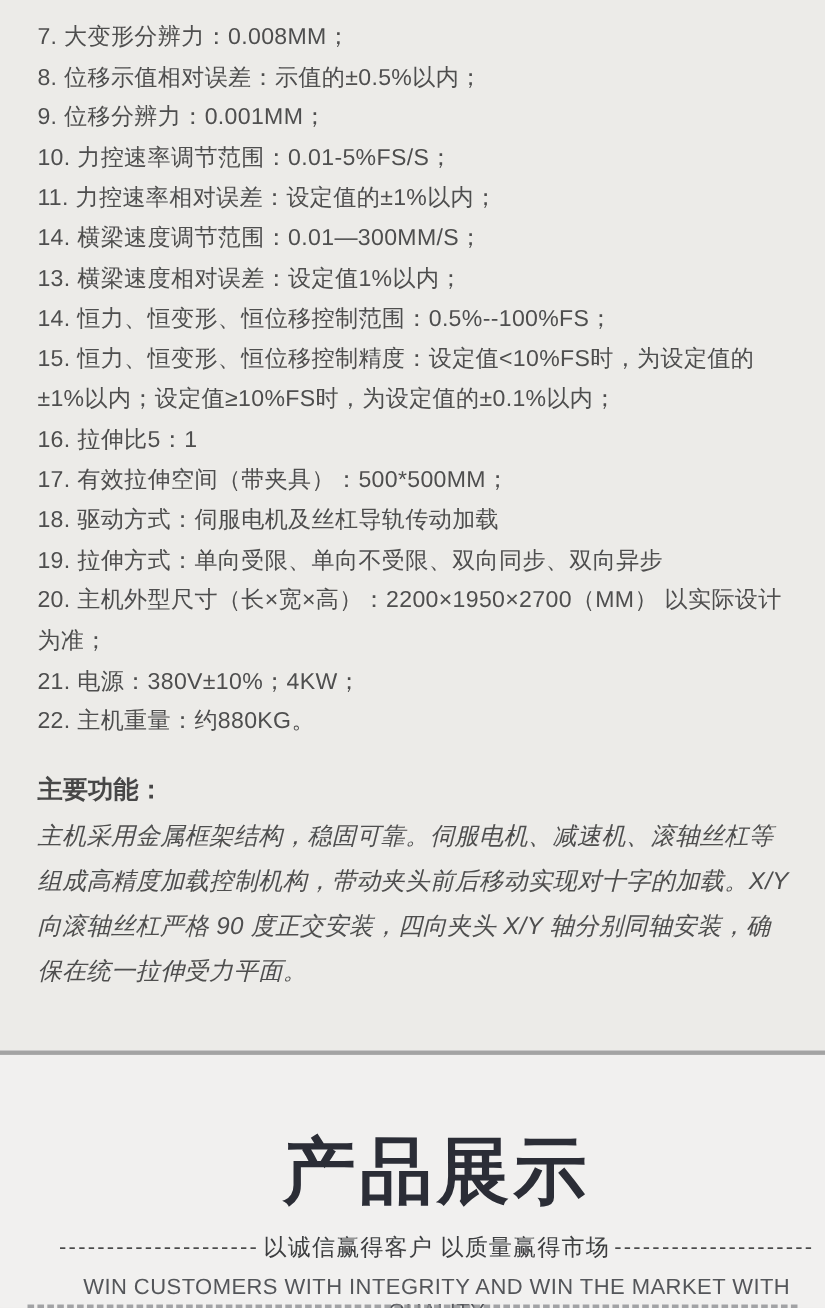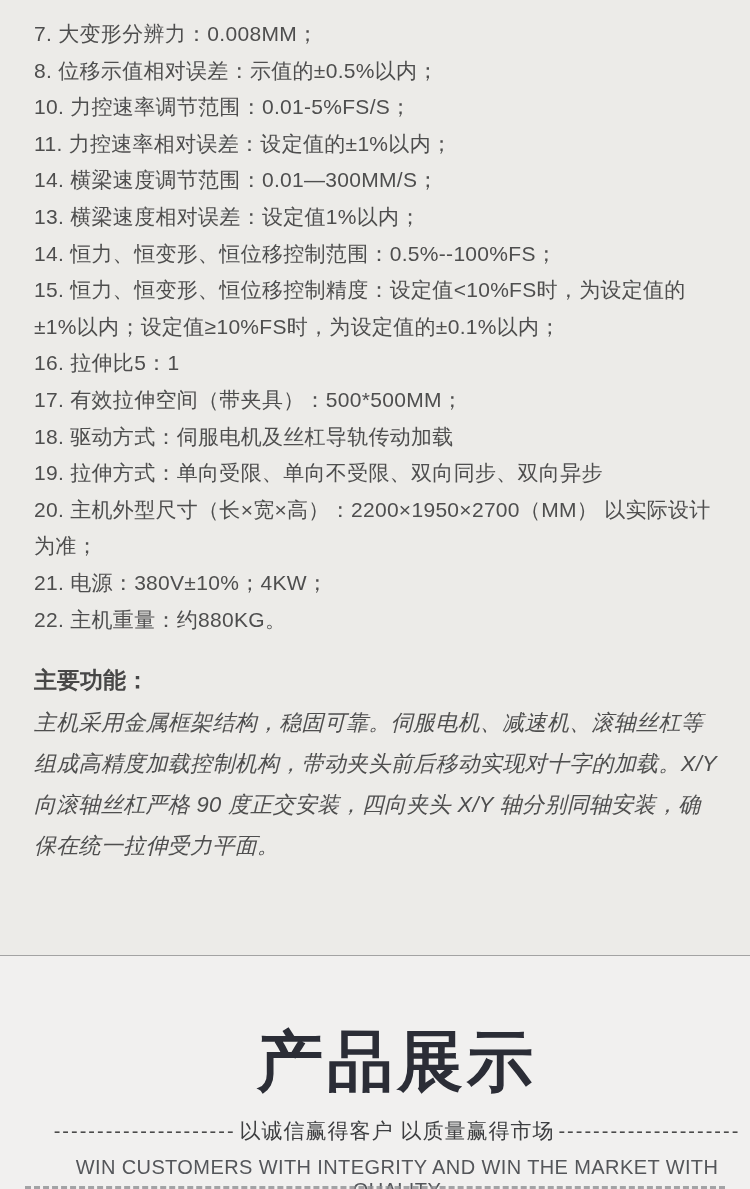--- a/index.html
+++ b/index.html
@@ -38,21 +38,21 @@
     line-height: 41px;
     letter-spacing: 0.3px;
     color: var(--text, #4e4e4e);
     font-style: italic;
   }
   .section-bottom {
     position: relative;
     width: 750px;
     height: 234px;
     background: var(--bg-bottom, #f1f0ef);
-    border-top: 1px solid #a3a3a3;
+    border-top: 4px solid #a3a3a3;
     padding-left: 44px;
   }
   .showcase-title {
     padding-top: 72px;
     text-align: center;
     font-size: 66px;
     line-height: 1;
     font-weight: 800;
     letter-spacing: 4px;
     color: var(--title, #2b2d36);
@@ -97,20 +97,21 @@
     opacity: 0.8;
   }
 </style>
 </head>
 <body>
 
 <div class="section-top">
   <div class="spec-list">
     <div class="spec-item">7. 大变形分辨力：0.008MM；</div>
     <div class="spec-item">8. 位移示值相对误差：示值的±0.5%以内；</div>
+    <div class="spec-item">9. 位移分辨力：0.001MM；</div>
     <div class="spec-item">10. 力控速率调节范围：0.01-5%FS/S；</div>
     <div class="spec-item">11. 力控速率相对误差：设定值的±1%以内；</div>
     <div class="spec-item">14. 横梁速度调节范围：0.01—300MM/S；</div>
     <div class="spec-item">13. 横梁速度相对误差：设定值1%以内；</div>
     <div class="spec-item">14. 恒力、恒变形、恒位移控制范围：0.5%--100%FS；</div>
     <div class="spec-item">15. 恒力、恒变形、恒位移控制精度：设定值&lt;10%FS时，为设定值的±1%以内；设定值≥10%FS时，为设定值的±0.1%以内；</div>
     <div class="spec-item">16. 拉伸比5：1</div>
     <div class="spec-item">17. 有效拉伸空间（带夹具）：500*500MM；</div>
     <div class="spec-item">18. 驱动方式：伺服电机及丝杠导轨传动加载</div>
     <div class="spec-item">19. 拉伸方式：单向受限、单向不受限、双向同步、双向异步</div>

